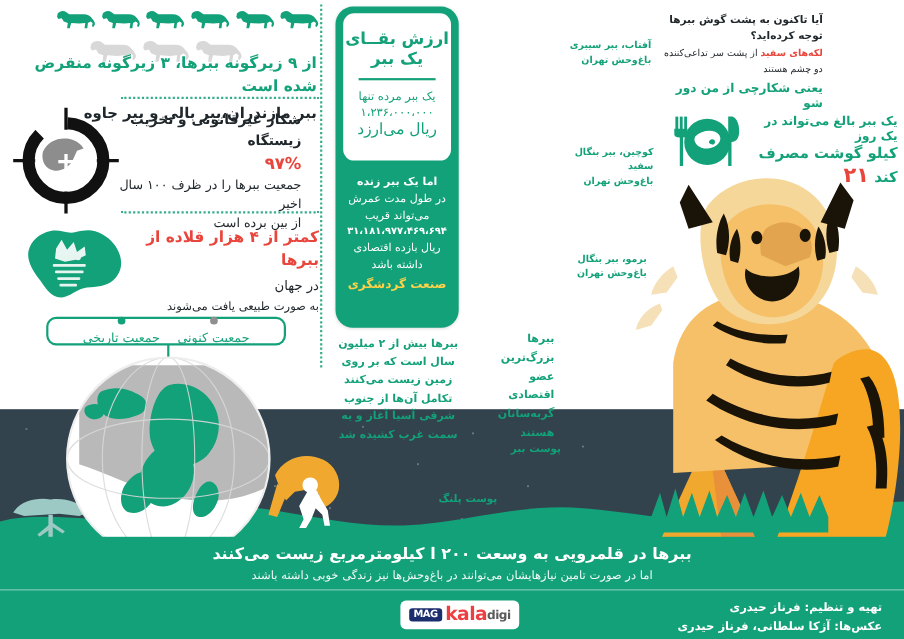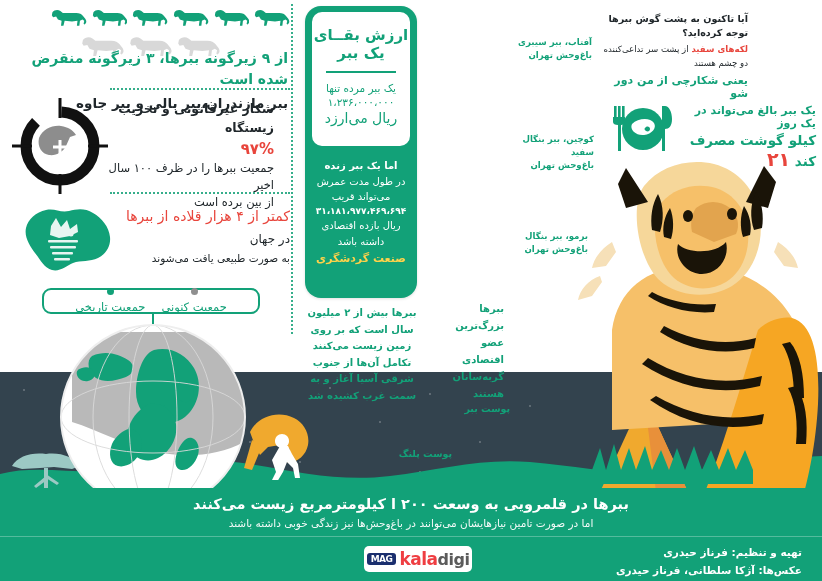--- a/index.html
+++ b/index.html
@@ -145,21 +145,21 @@
         <rect x="30" y="44" width="30" height="2.5" rx="1"></rect>
         <rect x="32" y="50" width="26" height="2.5" rx="1"></rect>
         <rect x="34" y="56" width="21" height="2.5" rx="1"></rect>
         <rect x="36" y="62" width="16" height="2.5" rx="1"></rect>
         <circle cx="40" cy="38" r="2.5"></circle>
           <circle cx="53" cy="38" r="2.5"></circle>
       </g>
     </svg>
   </div>
   <div class="abs rtl" style="left:110px;top:206px;width:180px;">
-    <div class="txt-red fa-line" style="font-size:14px;font-weight:normal;">کمتر از ۴ هزار قلاده از ببرها</div>
+    <div class="txt-red fa-line" style="font-size:14px;font-weight:bold;">کمتر از ۴ هزار قلاده از ببرها</div>
     <div class="txt-dark fa-line" style="font-size:12px;margin-top:3px;">در جهان</div>
     <div class="txt-dark fa-line" style="font-size:10.5px;margin-top:3px;">به صورت طبیعی یافت می‌شوند</div>
   </div>
 
   <div class="abs vert-dots" style="left:291px;top:4px;height:330px;"></div>
 
   <div class="abs legend-box" style="left:42px;top:288px;width:218px;height:26px;">
     <div class="legend-item">
       <span class="dot-sm" style="background:#8f8f8f;"></span>
       <span class="txt-teal" style="font-size:11.5px;">جمعیت کنونی</span>
@@ -347,19 +347,19 @@
     <div class="ctr txt-white" style="font-size:14.5px;font-weight:bold;padding-top:8px;">ببرها در قلمرویی به وسعت ۲۰۰ ا کیلومترمربع زیست می‌کنند</div>
     <div class="ctr txt-white" style="font-size:10.5px;margin-top:5px;opacity:.95;">اما در صورت تامین نیازهایشان می‌توانند در باغ‌وحش‌ها نیز زندگی خوبی داشته باشند</div>
   </div>
 
   <div class="abs" id="footer" style="left:0;top:536px;width:822px;height:45px;border-top:1px solid rgba(255,255,255,.28);">
     <div class="abs rtl txt-white" style="right:20px;top:7px;width:300px;font-size:10.5px;font-weight:bold;line-height:1.7;">
       <div>تهیه و تنظیم: فرناز حیدری</div>
       <div>عکس‌ها: آژکا سلطانی، فرناز حیدری</div>
     </div>
     <div class="abs logo-box" style="left:364px;top:9px;width:108px;height:26px;">
-      <span class="logo-digi" style="font-size:16px;">digi</span>
+      <span class="logo-digi" style="font-size:11px;">digi</span>
       <span class="logo-kala" style="font-size:17px;">kala</span>
       <span class="logo-mag">MAG</span>
     </div>
   </div>
 
 </div>
 
 </body></html>

